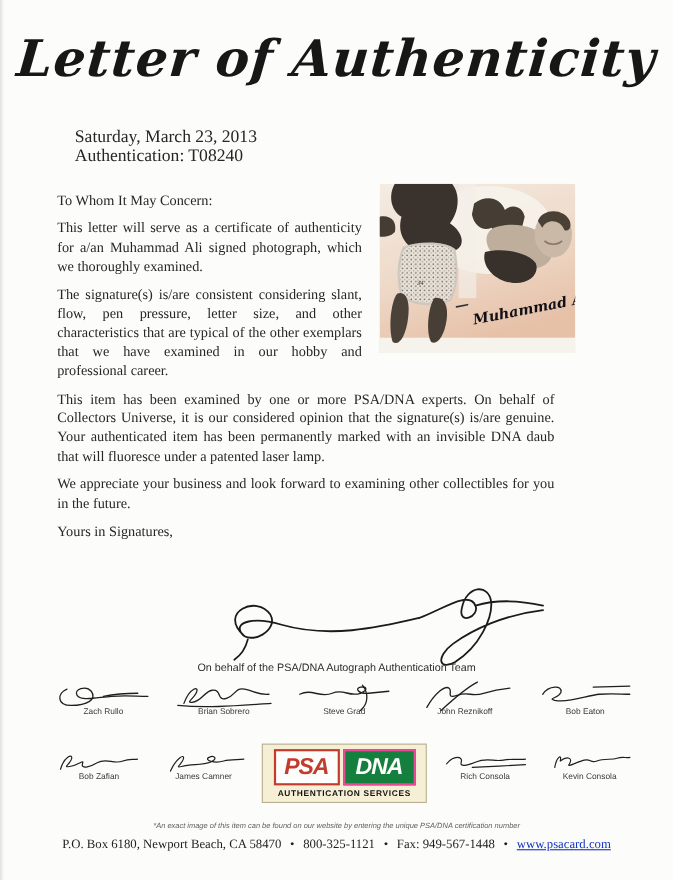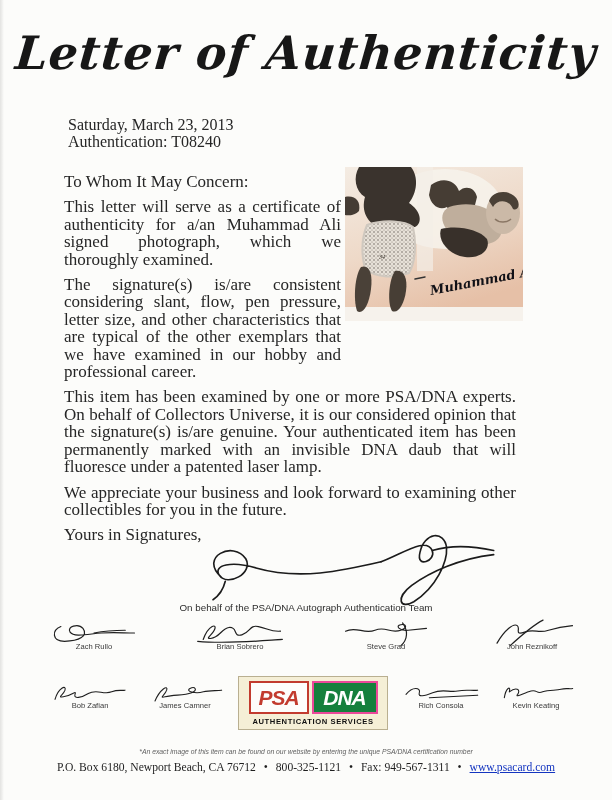--- a/index.html
+++ b/index.html
@@ -14,21 +14,21 @@
   }
   .title {
     position:absolute; top:26px; left:0; width:100%; margin:0;
     text-align:center; font-family:"DejaVu Serif", serif;
     font-style:italic; font-weight:700; font-size:46px; letter-spacing:1px;
     color:#171717; transform:skewX(-5deg);
   }
   .meta { position:absolute; top:117px; left:68px; font-size:16px; line-height:16.5px; }
   .photo { position:absolute; left:345px; top:167px; width:178px; height:154px; }
   .photo svg { display:block; width:100%; height:100%; }
-  .body { position:absolute; top:173px; left:64px; width:452px; font-size:17px; line-height:17.4px; }
+  .body { position:absolute; top:173px; left:52px; width:452px; font-size:13px; line-height:17.4px; }
   .body p { margin:0 0 8px 0; }
   .just { text-align:justify; }
   .narrow { width:277px; }
   .closing { margin-top:9px; }
   .scribble { position:absolute; left:180px; top:528px; width:318px; height:84px; }
   .caption {
     position:absolute; top:602px; left:0; width:100%; text-align:center;
     font-family:"Liberation Sans", sans-serif; font-size:9.8px; color:#2d2d2d;
   }
   .row { position:absolute; left:48px; right:34px; display:flex; justify-content:space-between; align-items:flex-start; }
@@ -160,20 +160,27 @@
       </svg>
       <div class="name">Steve Grad</div>
     </div>
     <div class="member">
       <svg class="sig" viewBox="0 0 100 30">
         <path class="ink" d="M12 26 C20 12 30 4 34 7 C38 10 30 18 42 14 C54 10 56 16 68 12 C78 9 84 8 94 7"></path>
         <path class="ink" d="M26 29 C38 18 52 6 62 1"></path>
       </svg>
       <div class="name">John Reznikoff</div>
     </div>
+    <div class="member">
+      <svg class="sig" viewBox="0 0 100 30">
+        <path class="ink" d="M8 13 C14 4 28 4 26 11 C24 17 12 17 20 19 C34 22 52 14 64 13 C76 12 86 13 94 13"></path>
+        <path class="ink" d="M58 6 L94 5"></path>
+      </svg>
+      <div class="name">Bob Eaton</div>
+    </div>
   </div>
 
   <div class="row row2">
     <div class="member">
       <svg class="sig" viewBox="0 0 100 30">
         <path class="ink" d="M8 22 C12 8 22 4 20 11 C18 17 10 20 18 19 C28 18 34 10 32 16 C30 22 40 20 48 15 C58 9 66 17 76 13 C84 10 88 12 92 11"></path>
       </svg>
       <div class="name">Bob Zafian</div>
     </div>
     <div class="member">
@@ -193,28 +200,28 @@
       <svg class="sig" viewBox="0 0 100 30">
         <path class="ink" d="M8 16 C16 6 26 8 24 14 C22 20 30 18 40 14 C52 9 60 14 70 12 C80 10 88 12 94 11"></path>
         <path class="ink" d="M36 20 C54 19 76 18 94 17"></path>
       </svg>
       <div class="name">Rich Consola</div>
     </div>
     <div class="member">
       <svg class="sig" viewBox="0 0 100 30">
         <path class="ink" d="M12 20 C14 8 20 5 18 13 M18 13 C26 7 32 10 28 16 C24 21 36 14 44 12 C52 10 50 16 58 13 C66 10 74 12 80 10 C86 8 90 10 94 9"></path>
       </svg>
-      <div class="name">Kevin Keating</div>
+      <div class="name">Kevin Consola</div>
     </div>
   </div>
 
   <div class="footnote">*An exact image of this item can be found on our website by entering the unique PSA/DNA certification number</div>
 
   <div class="footer">
-    <span>P.O. Box 6180, Newport Beach, CA 76712</span>
+    <span>P.O. Box 6180, Newport Beach, CA 58470</span>
     <span class="bullet">•</span>
     <span>800-325-1121</span>
     <span class="bullet">•</span>
-    <span>Fax: 949-567-1311</span>
+    <span>Fax: 949-567-1448</span>
     <span class="bullet">•</span>
     <a class="site" href="#">www.psacard.com</a>
   </div>
 </div>
 
 </body></html>

